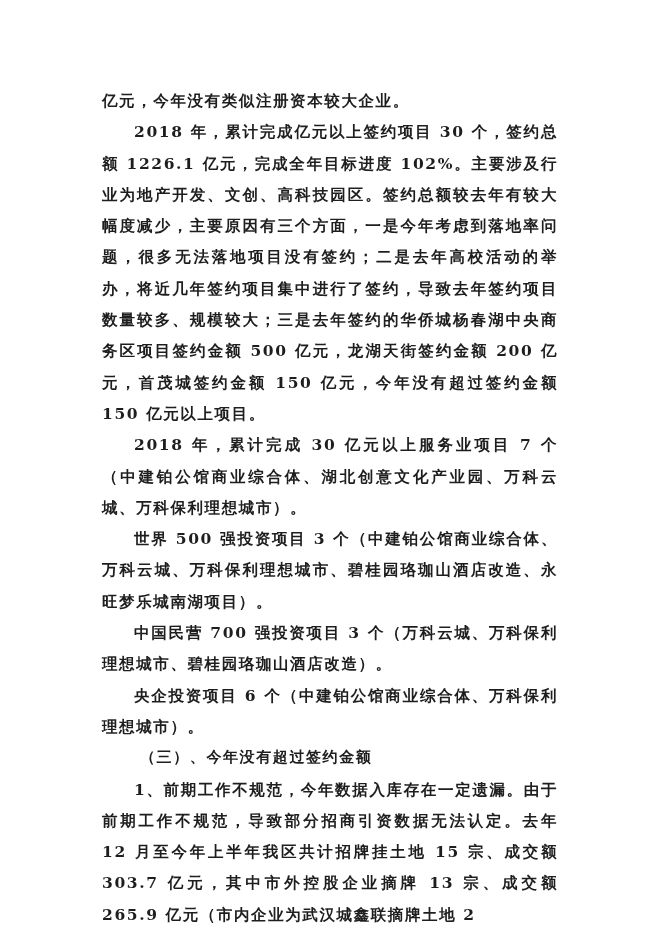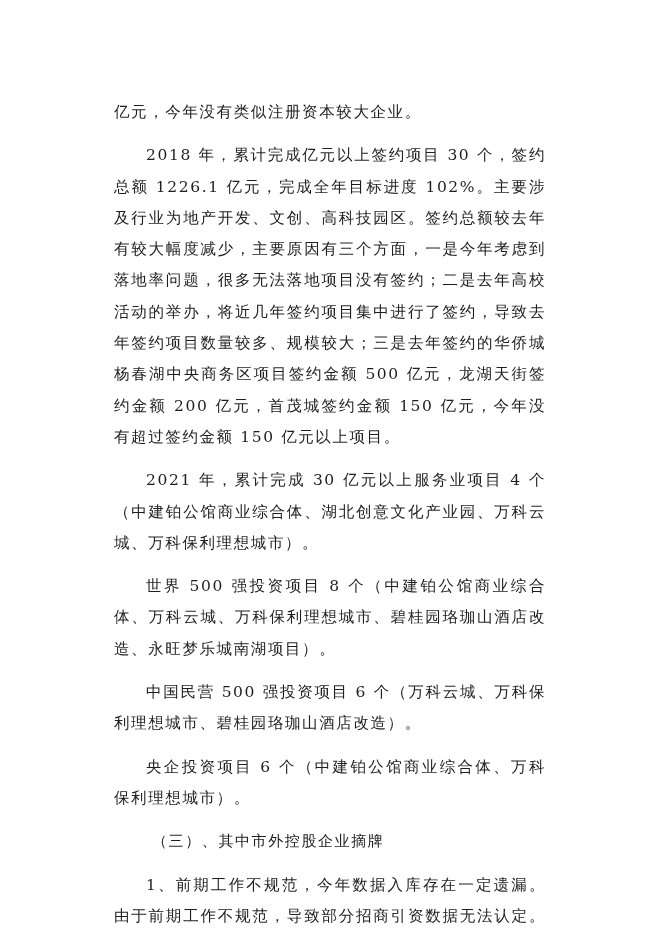--- a/index.html
+++ b/index.html
@@ -26,40 +26,41 @@
       left: 102px;
       top: 85px;
       width: 456px;
       color: #1e1e1e;
       font-family: "DejaVu Serif", "Liberation Serif", serif;
       font-size: 15.5px;
       letter-spacing: 1.6px;
       line-height: 31.3px;
     }
     .para {
-      margin: 12px;
+      margin: 0;
       padding: 0;
       text-align: justify;
       text-align-last: left;
+      font-weight: bold;
     }
     .indent {
       text-indent: 32px;
     }
     .heading {
       text-indent: 38px;
       font-size: 15px;
     }
   </style>
 </head>
 <body>
 
 <div class="page">
   <div class="content">
     <p class="para">亿元，今年没有类似注册资本较大企业。</p>
     <p class="para indent">2018 年，累计完成亿元以上签约项目 30 个，签约总额 1226.1 亿元，完成全年目标进度 102%。主要涉及行业为地产开发、文创、高科技园区。签约总额较去年有较大幅度减少，主要原因有三个方面，一是今年考虑到落地率问题，很多无法落地项目没有签约；二是去年高校活动的举办，将近几年签约项目集中进行了签约，导致去年签约项目数量较多、规模较大；三是去年签约的华侨城杨春湖中央商务区项目签约金额 500 亿元，龙湖天街签约金额 200 亿元，首茂城签约金额 150 亿元，今年没有超过签约金额 150 亿元以上项目。</p>
-    <p class="para indent">2021 年，累计完成 30 亿元以上服务业项目 4 个（中建铂公馆商业综合体、湖北创意文化产业园、万科云城、万科保利理想城市）。</p>
-    <p class="para indent">世界 500 强投资项目 8 个（中建铂公馆商业综合体、万科云城、万科保利理想城市、碧桂园珞珈山酒店改造、永旺梦乐城南湖项目）。</p>
-    <p class="para indent">中国民营 500 强投资项目 6 个（万科云城、万科保利理想城市、碧桂园珞珈山酒店改造）。</p>
+    <p class="para indent">2018 年，累计完成 30 亿元以上服务业项目 7 个（中建铂公馆商业综合体、湖北创意文化产业园、万科云城、万科保利理想城市）。</p>
+    <p class="para indent">世界 500 强投资项目 3 个（中建铂公馆商业综合体、万科云城、万科保利理想城市、碧桂园珞珈山酒店改造、永旺梦乐城南湖项目）。</p>
+    <p class="para indent">中国民营 700 强投资项目 3 个（万科云城、万科保利理想城市、碧桂园珞珈山酒店改造）。</p>
     <p class="para indent">央企投资项目 6 个（中建铂公馆商业综合体、万科保利理想城市）。</p>
-    <p class="para heading">（三）、其中市外控股企业摘牌</p>
+    <p class="para heading">（三）、今年没有超过签约金额</p>
     <p class="para indent">1、前期工作不规范，今年数据入库存在一定遗漏。由于前期工作不规范，导致部分招商引资数据无法认定。去年 12 月至今年上半年我区共计招牌挂土地 15 宗、成交额 303.7 亿元，其中市外控股企业摘牌 13 宗、成交额 265.9 亿元（市内企业为武汉城鑫联摘牌土地 2</p>
   </div>
 </div>
 
 </body></html>

